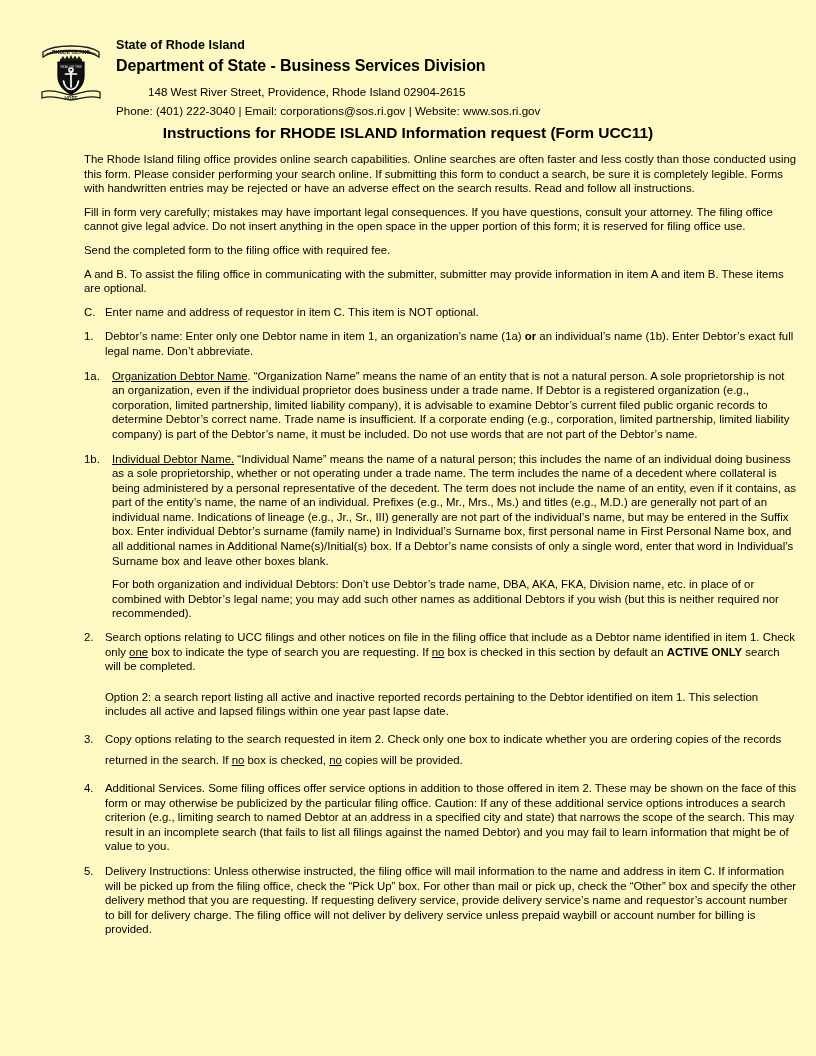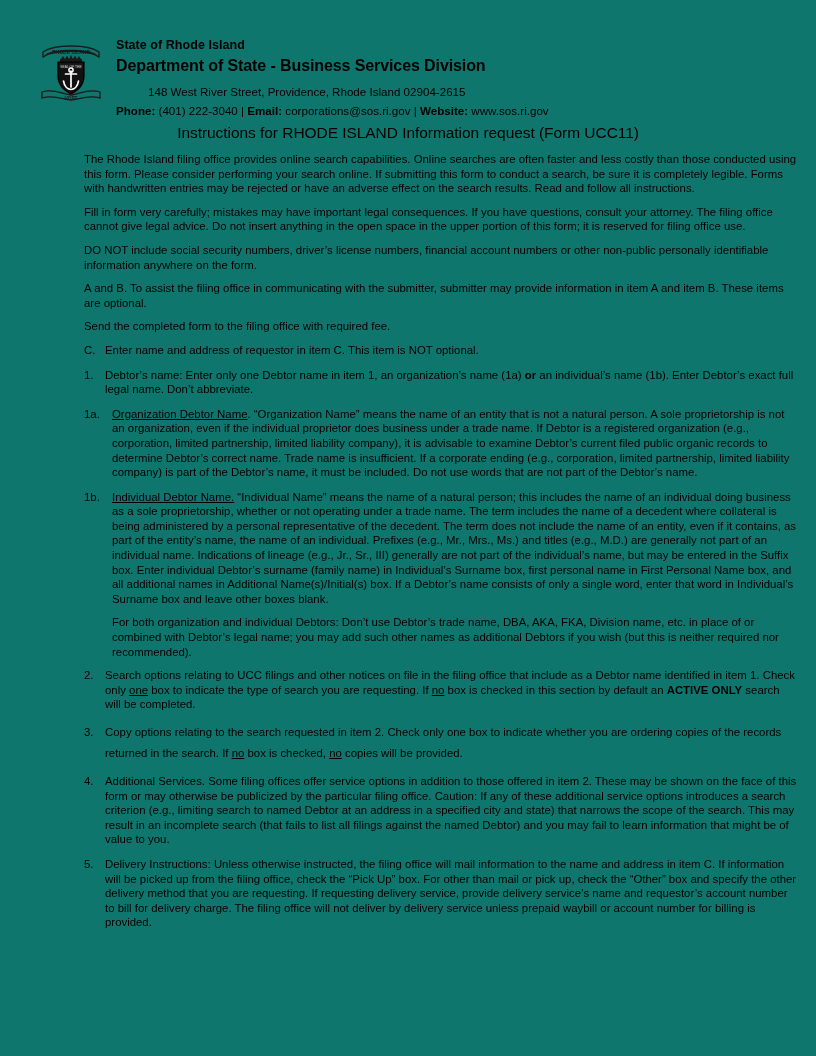--- a/index.html
+++ b/index.html
@@ -15,21 +15,21 @@
     font-family: "Liberation Sans", sans-serif;
     color: #000000;
     overflow: hidden;
   }
 
   .page {
     position: absolute;
     left: 0; top: 0;
     width: 816px;
     height: 1056px;
-    background: #0f766e;
+    background: #fef9c3;
   }
 
   
   .header {
     position: absolute;
     left: 36px;
     top: 36px;
     width: 744px;
     display: flex;
     align-items: flex-start;
@@ -62,31 +62,31 @@
     font-size: 11.6px;
     line-height: 17px;
     margin-top: 7px;
     margin-left: 32px;
   }
   .org-contact {
     font-size: 11.6px;
     line-height: 17px;
     margin-top: 2px;
   }
-  .org-contact b { font-weight: bold; }
+  .org-contact b { font-weight: normal; }
 
   
   .doc-title {
     position: absolute;
     left: 36px;
     top: 124px;
     width: 744px;
     text-align: center;
     font-size: 15.5px;
-    font-weight: normal;
+    font-weight: bold;
     letter-spacing: -0.05px;
   }
 
   
   .body-block {
     position: absolute;
     left: 57px;
     top: 152px;
     width: 714px;
     font-size: 11.4px;
@@ -180,23 +180,22 @@
       </div>
     </div>
   </div>
 
   <div class="doc-title">Instructions for RHODE ISLAND Information request (Form UCC11)</div>
 
   <div class="body-block">
 
     <p class="para">The Rhode Island filing office provides online search capabilities. Online searches are often faster and less costly than those conducted using this form. Please consider performing your search online. If submitting this form to conduct a search, be sure it is completely legible. Forms with handwritten entries may be rejected or have an adverse effect on the search results. Read and follow all instructions.</p>
     <p class="para">Fill in form very carefully; mistakes may have important legal consequences. If you have questions, consult your attorney. The filing office cannot give legal advice. Do not insert anything in the open space in the upper portion of this form; it is reserved for filing office use.</p>
-    <p class="para">DO NOT include social security numbers, driver’s license numbers, financial account numbers or other non-public personally identifiable information anywhere on the form.</p>
+    <p class="para">Send the completed form to the filing office with required fee.</p>
     <p class="para">A and B.  To assist the filing office in communicating with the submitter, submitter may provide information in item A and item B. These items are optional.</p>
-    <p class="para">Send the completed form to the filing office with required fee.</p>
 
     <div class="item">
       <span class="item-marker">C.</span>
       <span class="item-body">Enter name and address of requestor in item C. This item is NOT optional.</span>
     </div>
 
     <div class="item gap-top">
       <span class="item-marker">1.</span>
       <span class="item-body"><span>Debtor’s name: Enter only one Debtor name in item 1, an organization’s name (1a) </span><b>or</b><span> an individual’s name (1b). Enter Debtor’s exact full legal name. Don’t abbreviate.</span></span>
     </div>
@@ -211,20 +210,21 @@
       <span class="item-body"><u>Individual Debtor Name.</u><span> “Individual Name” means the name of a natural person; this includes the name of an individual doing business as a sole proprietorship, whether or not operating under a trade name. The term includes the name of a decedent where collateral is being administered by a personal representative of the decedent. The term does not include the name of an entity, even if it contains, as part of the entity’s name, the name of an individual. Prefixes (e.g., Mr., Mrs., Ms.) and titles (e.g., M.D.) are generally not part of an individual name. Indications of lineage (e.g., Jr., Sr., III) generally are not part of the individual’s name, but may be entered in the Suffix box. Enter individual Debtor’s surname (family name) in Individual’s Surname box, first personal name in First Personal Name box, and all additional names in Additional Name(s)/Initial(s) box. If a Debtor’s name consists of only a single word, enter that word in Individual’s Surname box and leave other boxes blank.</span></span>
     </div>
 
     <p class="subpara wide">For both organization and individual Debtors: Don’t use Debtor’s trade name, DBA, AKA, FKA, Division name, etc. in place of or combined with Debtor’s legal name; you may add such other names as additional Debtors if you wish (but this is neither required nor recommended).</p>
 
     <div class="item">
       <span class="item-marker">2.</span>
       <span class="item-body"><span>Search options relating to UCC filings and other notices on file in the filing office that include as a Debtor name identified in item 1. Check only </span><span class="bu">one</span><span> box to indicate the type of search you are requesting. If </span><span class="bu">no</span><span> box is checked in this section by default an </span><b>ACTIVE ONLY</b><span> search will be completed.</span></span>
     </div>
 
+    <p class="subpara spaced">Option 2: a search report listing all active and inactive reported records pertaining to the Debtor identified on item 1. This selection includes all active and lapsed filings within one year past lapse date.</p>
 
     <div class="item gap-top loose">
       <span class="item-marker">3.</span>
       <span class="item-body"><span>Copy options relating to the search requested in item 2. Check only one box to indicate whether you are ordering copies of the records returned in the search. If </span><span class="bu">no</span><span> box is checked, </span><span class="bu">no</span><span> copies will be provided.</span></span>
     </div>
 
     <div class="item gap-top">
       <span class="item-marker">4.</span>
       <span class="item-body">Additional Services. Some filing offices offer service options in addition to those offered in item 2. These may be shown on the face of this form or may otherwise be publicized by the particular filing office. Caution: If any of these additional service options introduces a search criterion (e.g., limiting search to named Debtor at an address in a specified city and state) that narrows the scope of the search. This may result in an incomplete search (that fails to list all filings against the named Debtor) and you may fail to learn information that might be of value to you.</span>
     </div>

